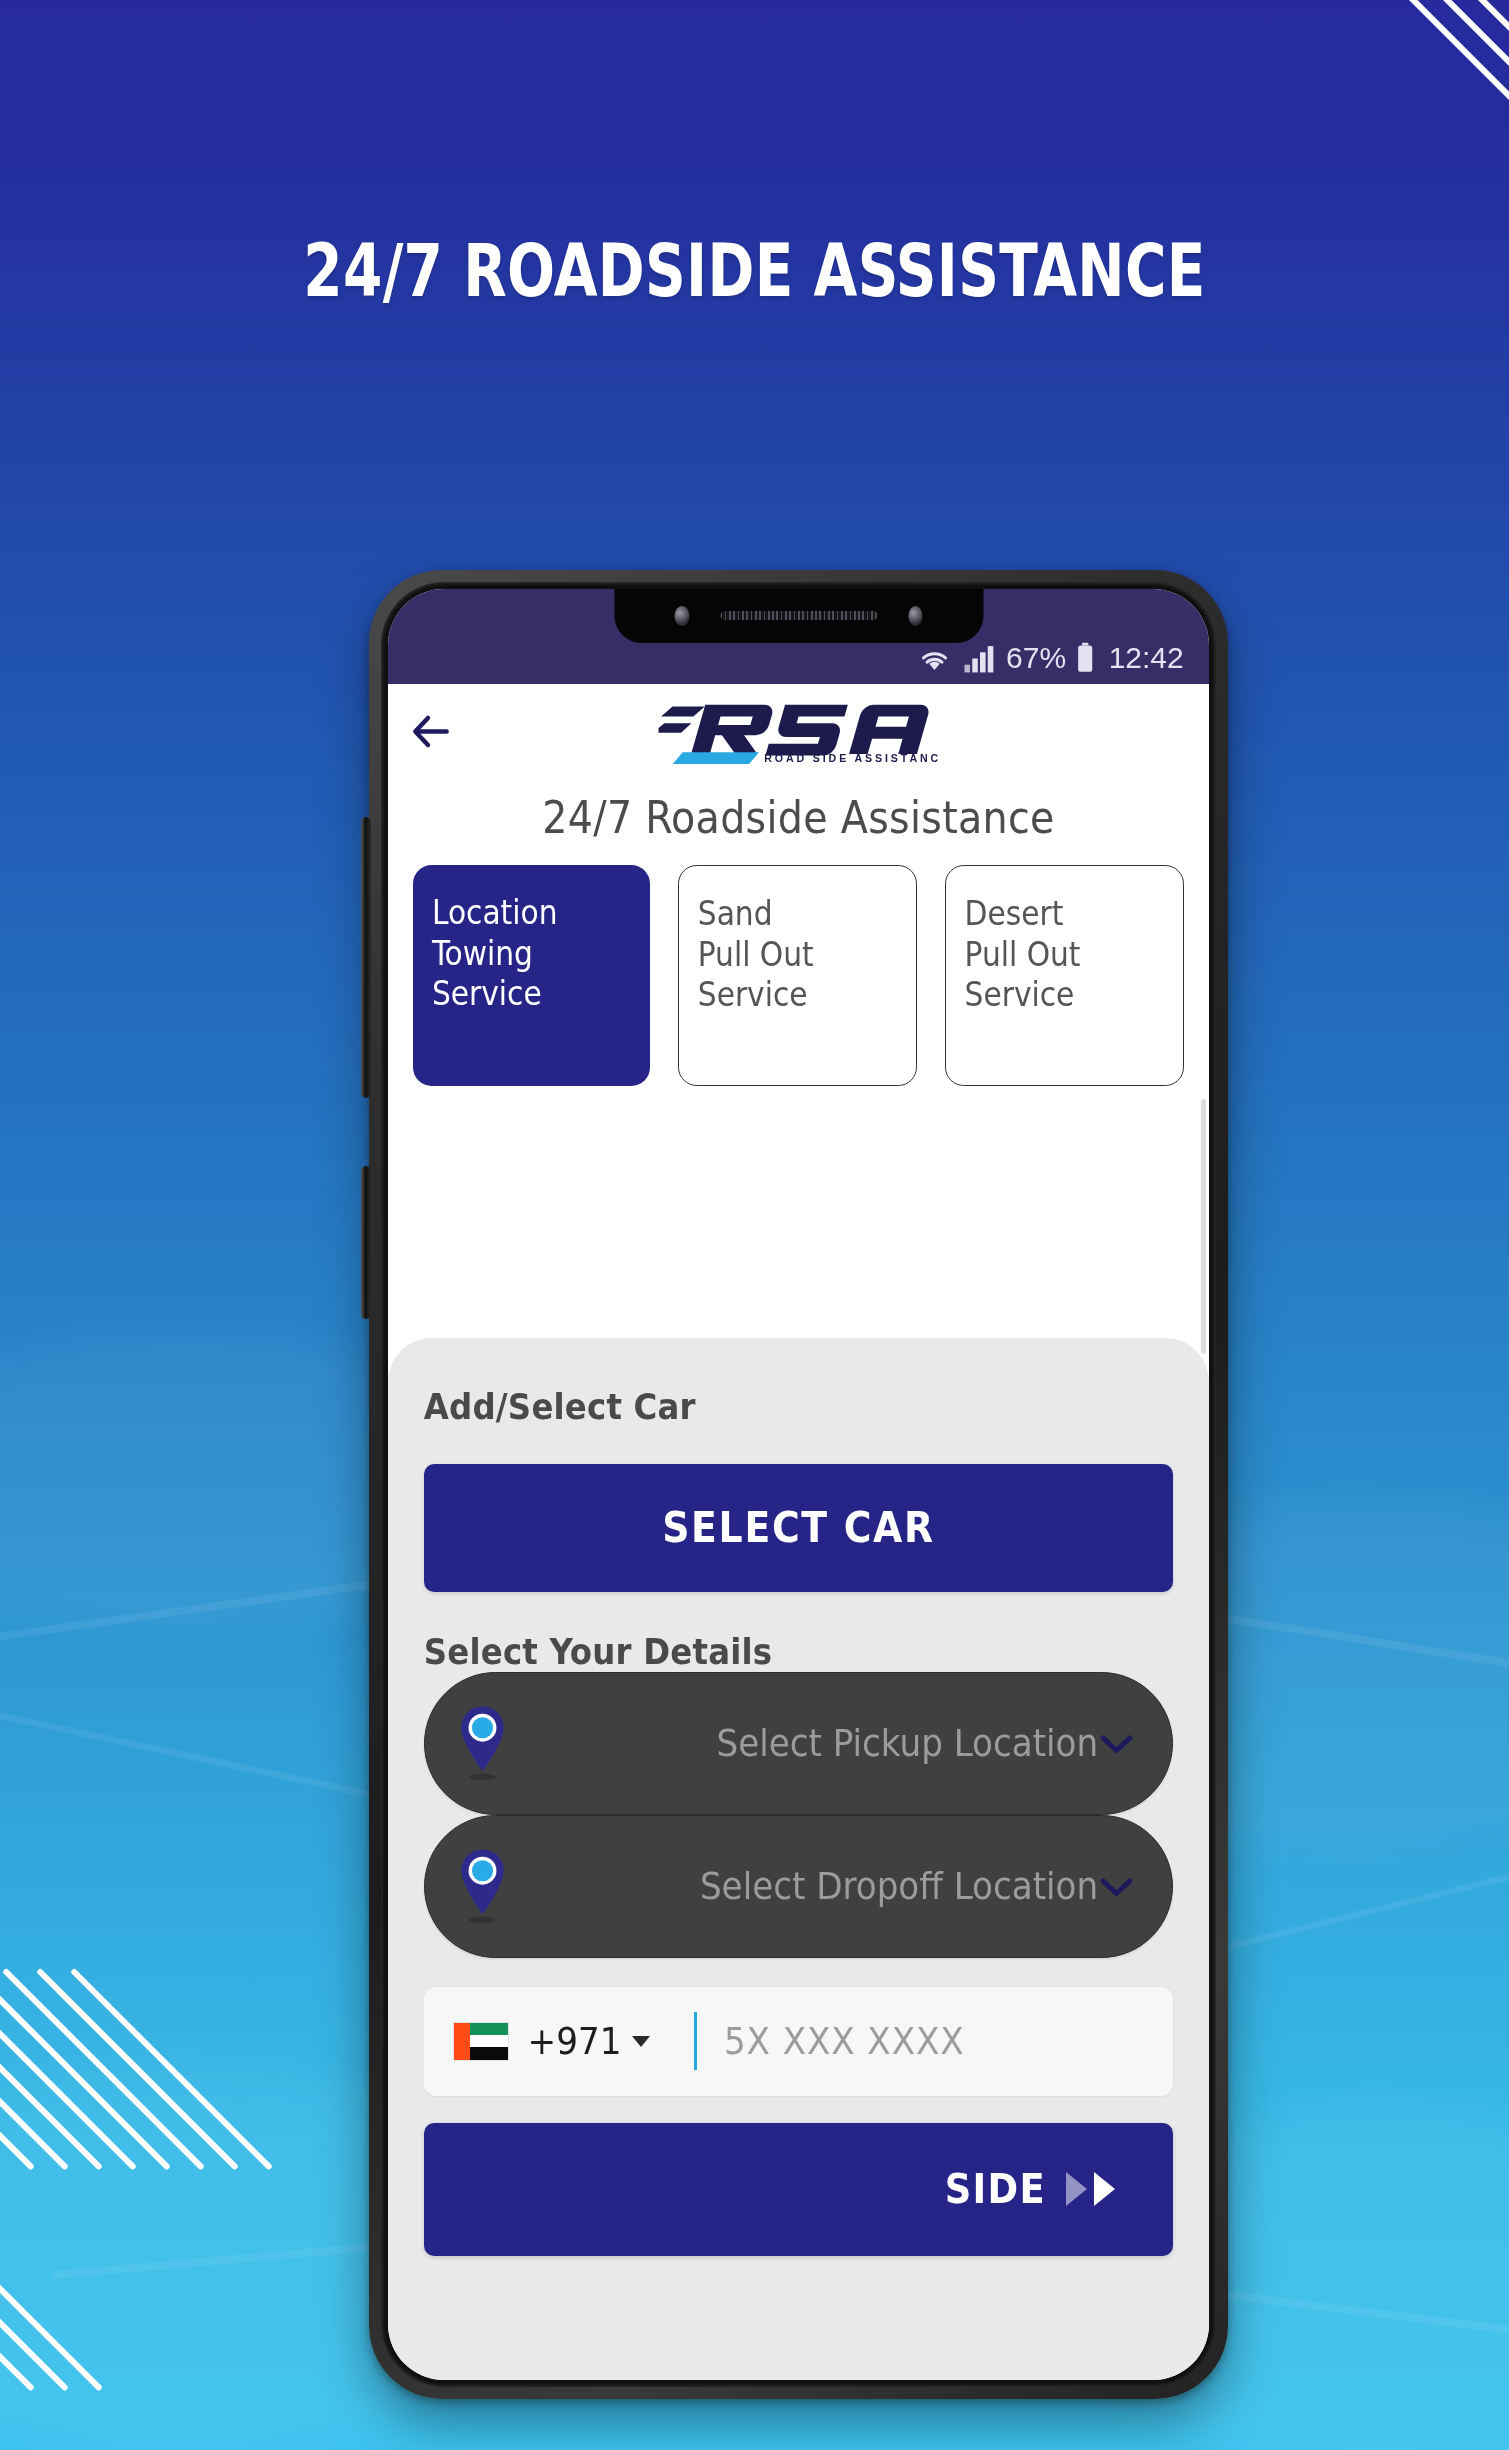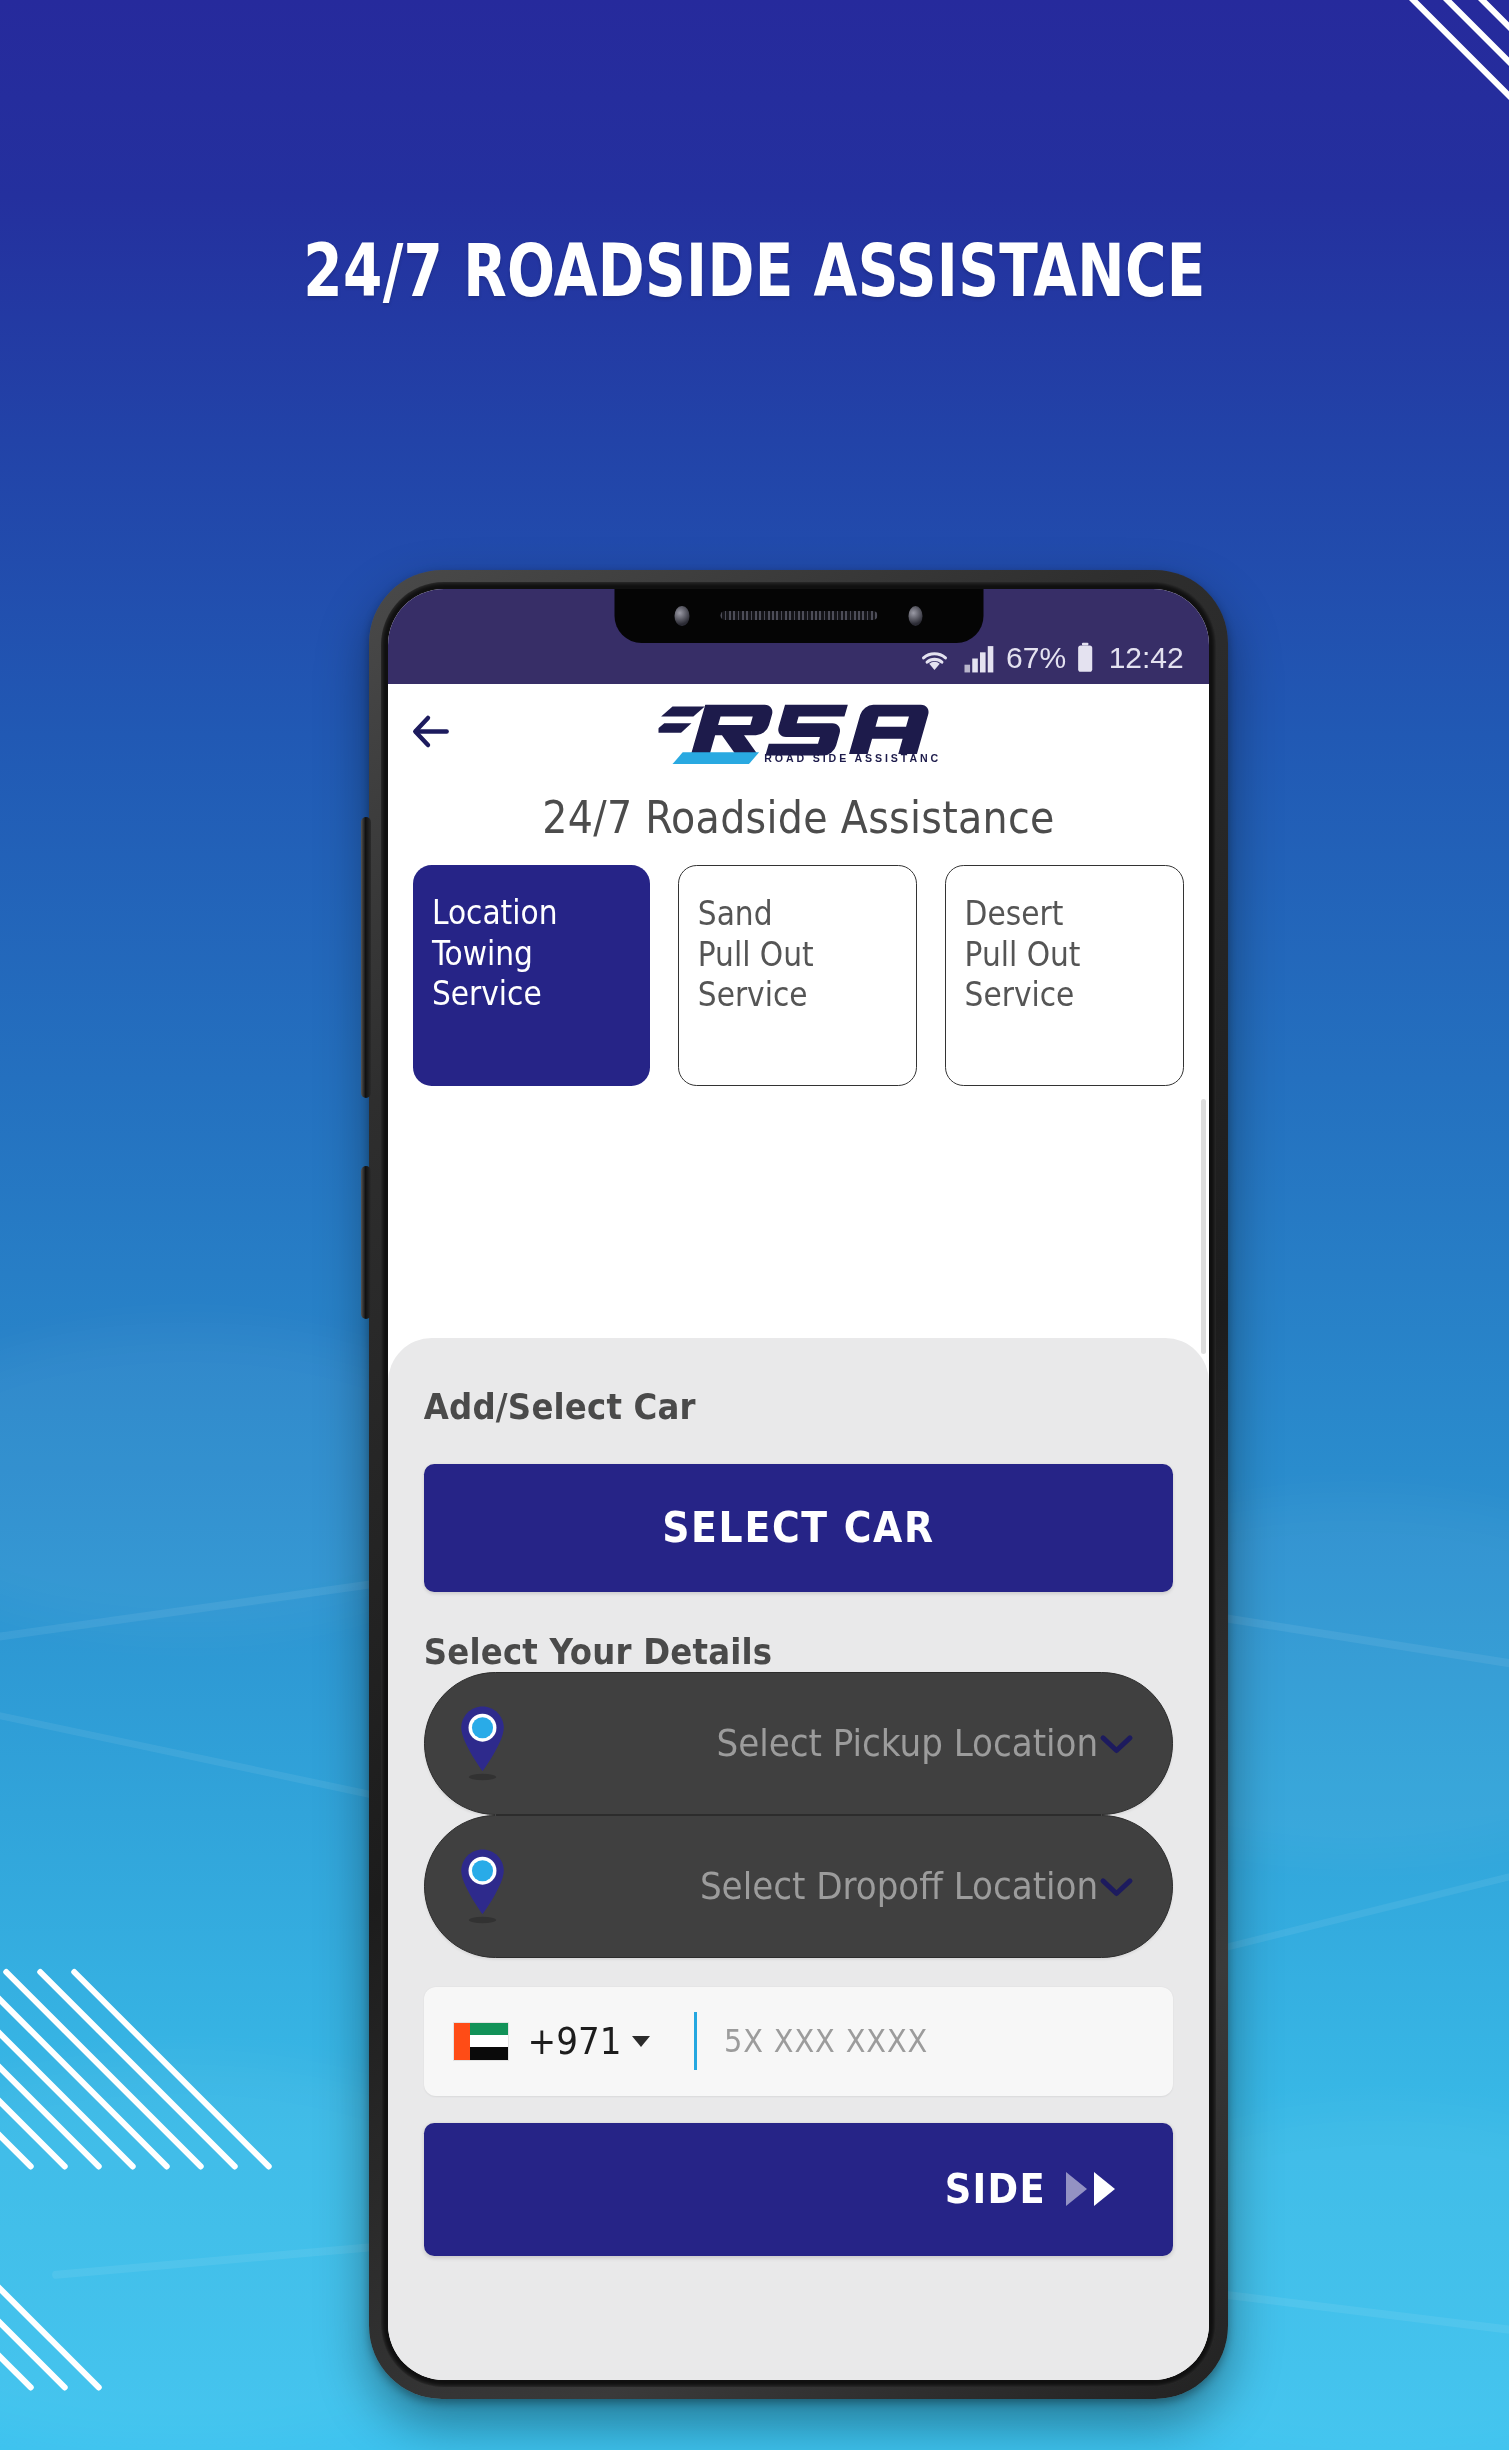--- a/index.html
+++ b/index.html
@@ -295,21 +295,21 @@
     width: 3.4px; height: 58px;
     background: #25a7e0;
     flex: none;
   }
   #phone-input {
     flex: 1;
     margin-left: 27px;
     border: none;
     outline: none;
     background: transparent;
-    font-size: 32px;
+    font-size: 38px;
     color: #0f172a;
     font-family: "Liberation Sans Narrow","DejaVu Sans Condensed","Liberation Sans", sans-serif;
     letter-spacing: 0.9px;
   }
   #phone-input::placeholder { color: #9c9c9c; opacity: 1; }
 
   
   #book-btn {
     margin-top: 27px;
     width: 100%;

